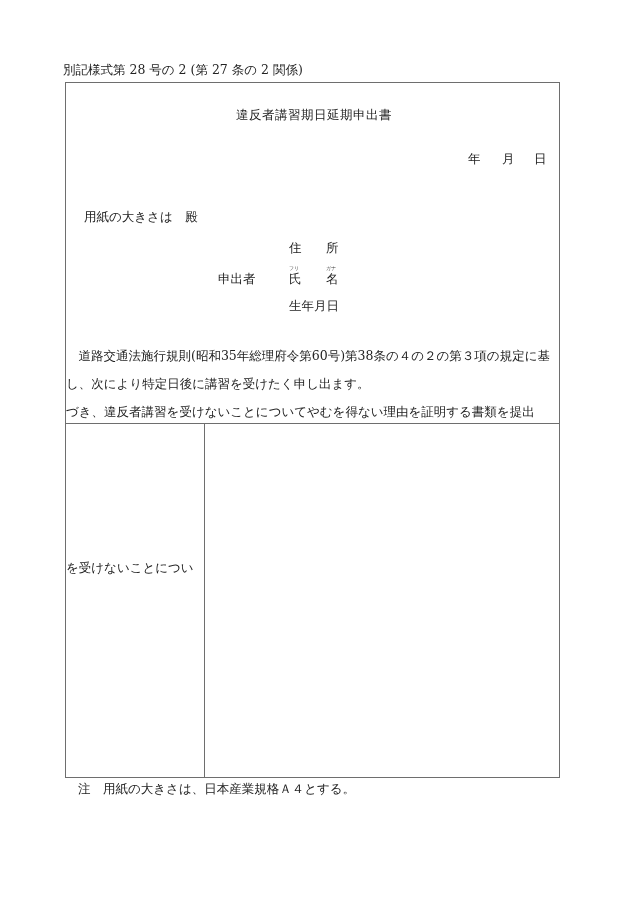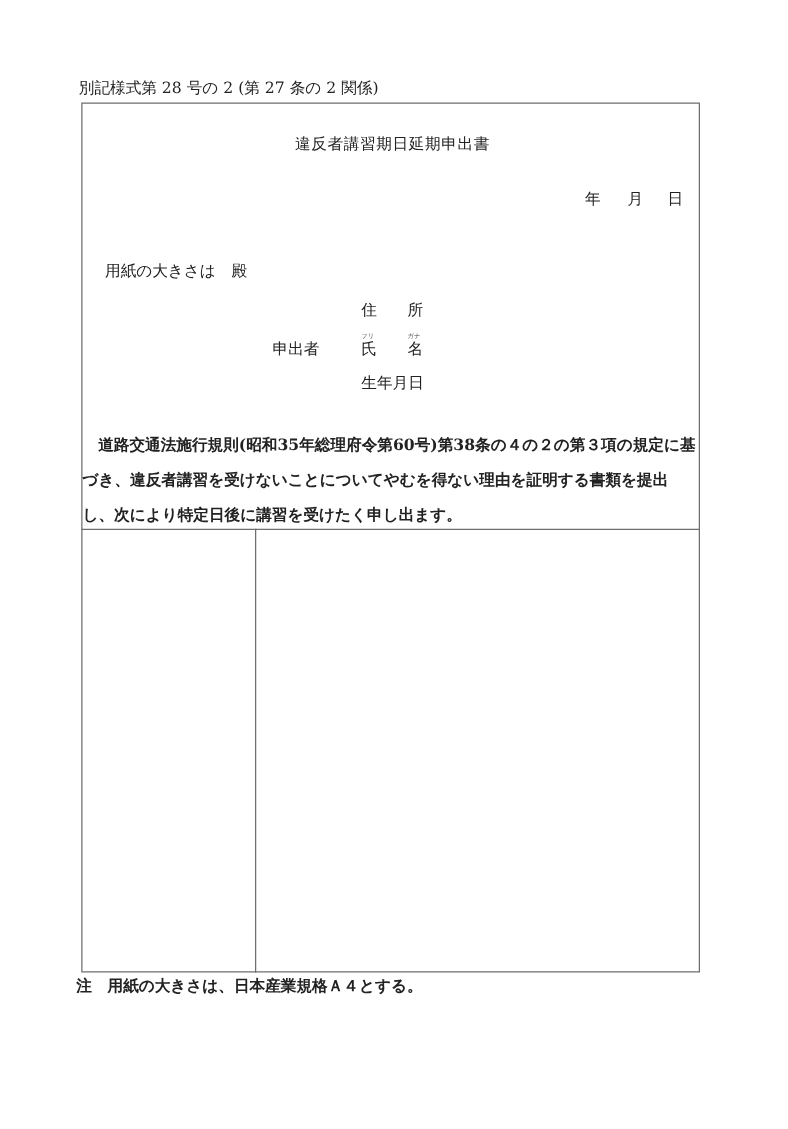--- a/index.html
+++ b/index.html
@@ -12,25 +12,25 @@
     .form-id { left: 63px; top: 62px; font-size: 12.5px; }
     .outer { position: absolute; left: 65px; top: 82px; width: 495px; height: 696px; border: 1.5px solid #6e6e6e; box-sizing: border-box; }
     .hline { position: absolute; left: 65px; top: 423px; width: 495px; height: 0; border-top: 1px solid #6e6e6e; }
     .vline { position: absolute; left: 204px; top: 423px; width: 0; height: 355px; border-left: 1px solid #6e6e6e; }
     .title { left: 236px; top: 107px; font-size: 12.5px; letter-spacing: 0.5px; text-align: right; }
     .date { top: 151px; font-size: 12.5px; }
     .addressee { left: 84px; top: 209px; font-size: 12.5px; }
     .lbl { font-size: 12.5px; }
     .ruby { position: absolute; font-size: 5px; top: -6px; left: 0; color:#444; }
     .body-text { position: absolute; left: 66px; top: 342px; width: 492px; font-size: 12.5px; line-height: 28px; }
-    .body-text div { white-space: nowrap; font-weight: bold; }
+    .body-text div { white-space: nowrap; }
     .reason { position: absolute; left: 66px; top: 545px; width: 137px; font-size: 12.5px; line-height: 45.5px; }
     .reason div { white-space: nowrap; }
     .reason-input { position: absolute; left: 206px; top: 425px; width: 352px; height: 351px; }
-    .note { left: 61px; top: 781px; font-size: 12.5px; font-weight: bold; }
+    .note { left: 78px; top: 781px; font-size: 12.5px; }
   </style>
 </head>
 <body>
 
 <div class="abs form-id">別記様式第 28 号の 2 (第 27 条の 2 関係)</div>
 
 <div class="outer"></div>
 <div class="hline"></div>
 <div class="vline"></div>
 
@@ -53,22 +53,23 @@
 </span>
 <span class="abs lbl" style="left:326px; top:271px;">
   <span class="ruby">ガナ</span>
   <span>名</span>
 </span>
 
 <span class="abs lbl" style="left:289px; top:298px;">生年月日</span>
 
 <div class="body-text">
   <div>　道路交通法施行規則(昭和35年総理府令第60号)第38条の４の２の第３項の規定に基</div>
+  <div>し、次により特定日後に講習を受けたく申し出ます。</div>
   <div>づき、違反者講習を受けないことについてやむを得ない理由を証明する書類を提出</div>
-  <div>し、次により特定日後に講習を受けたく申し出ます。</div>
 </div>
 
 <div class="reason">
+  <div>を受けないことについ</div>
 </div>
 
 <div class="reason-input"></div>
 
 <div class="abs note">注　用紙の大きさは、日本産業規格Ａ４とする。</div>
 
 </body></html>

